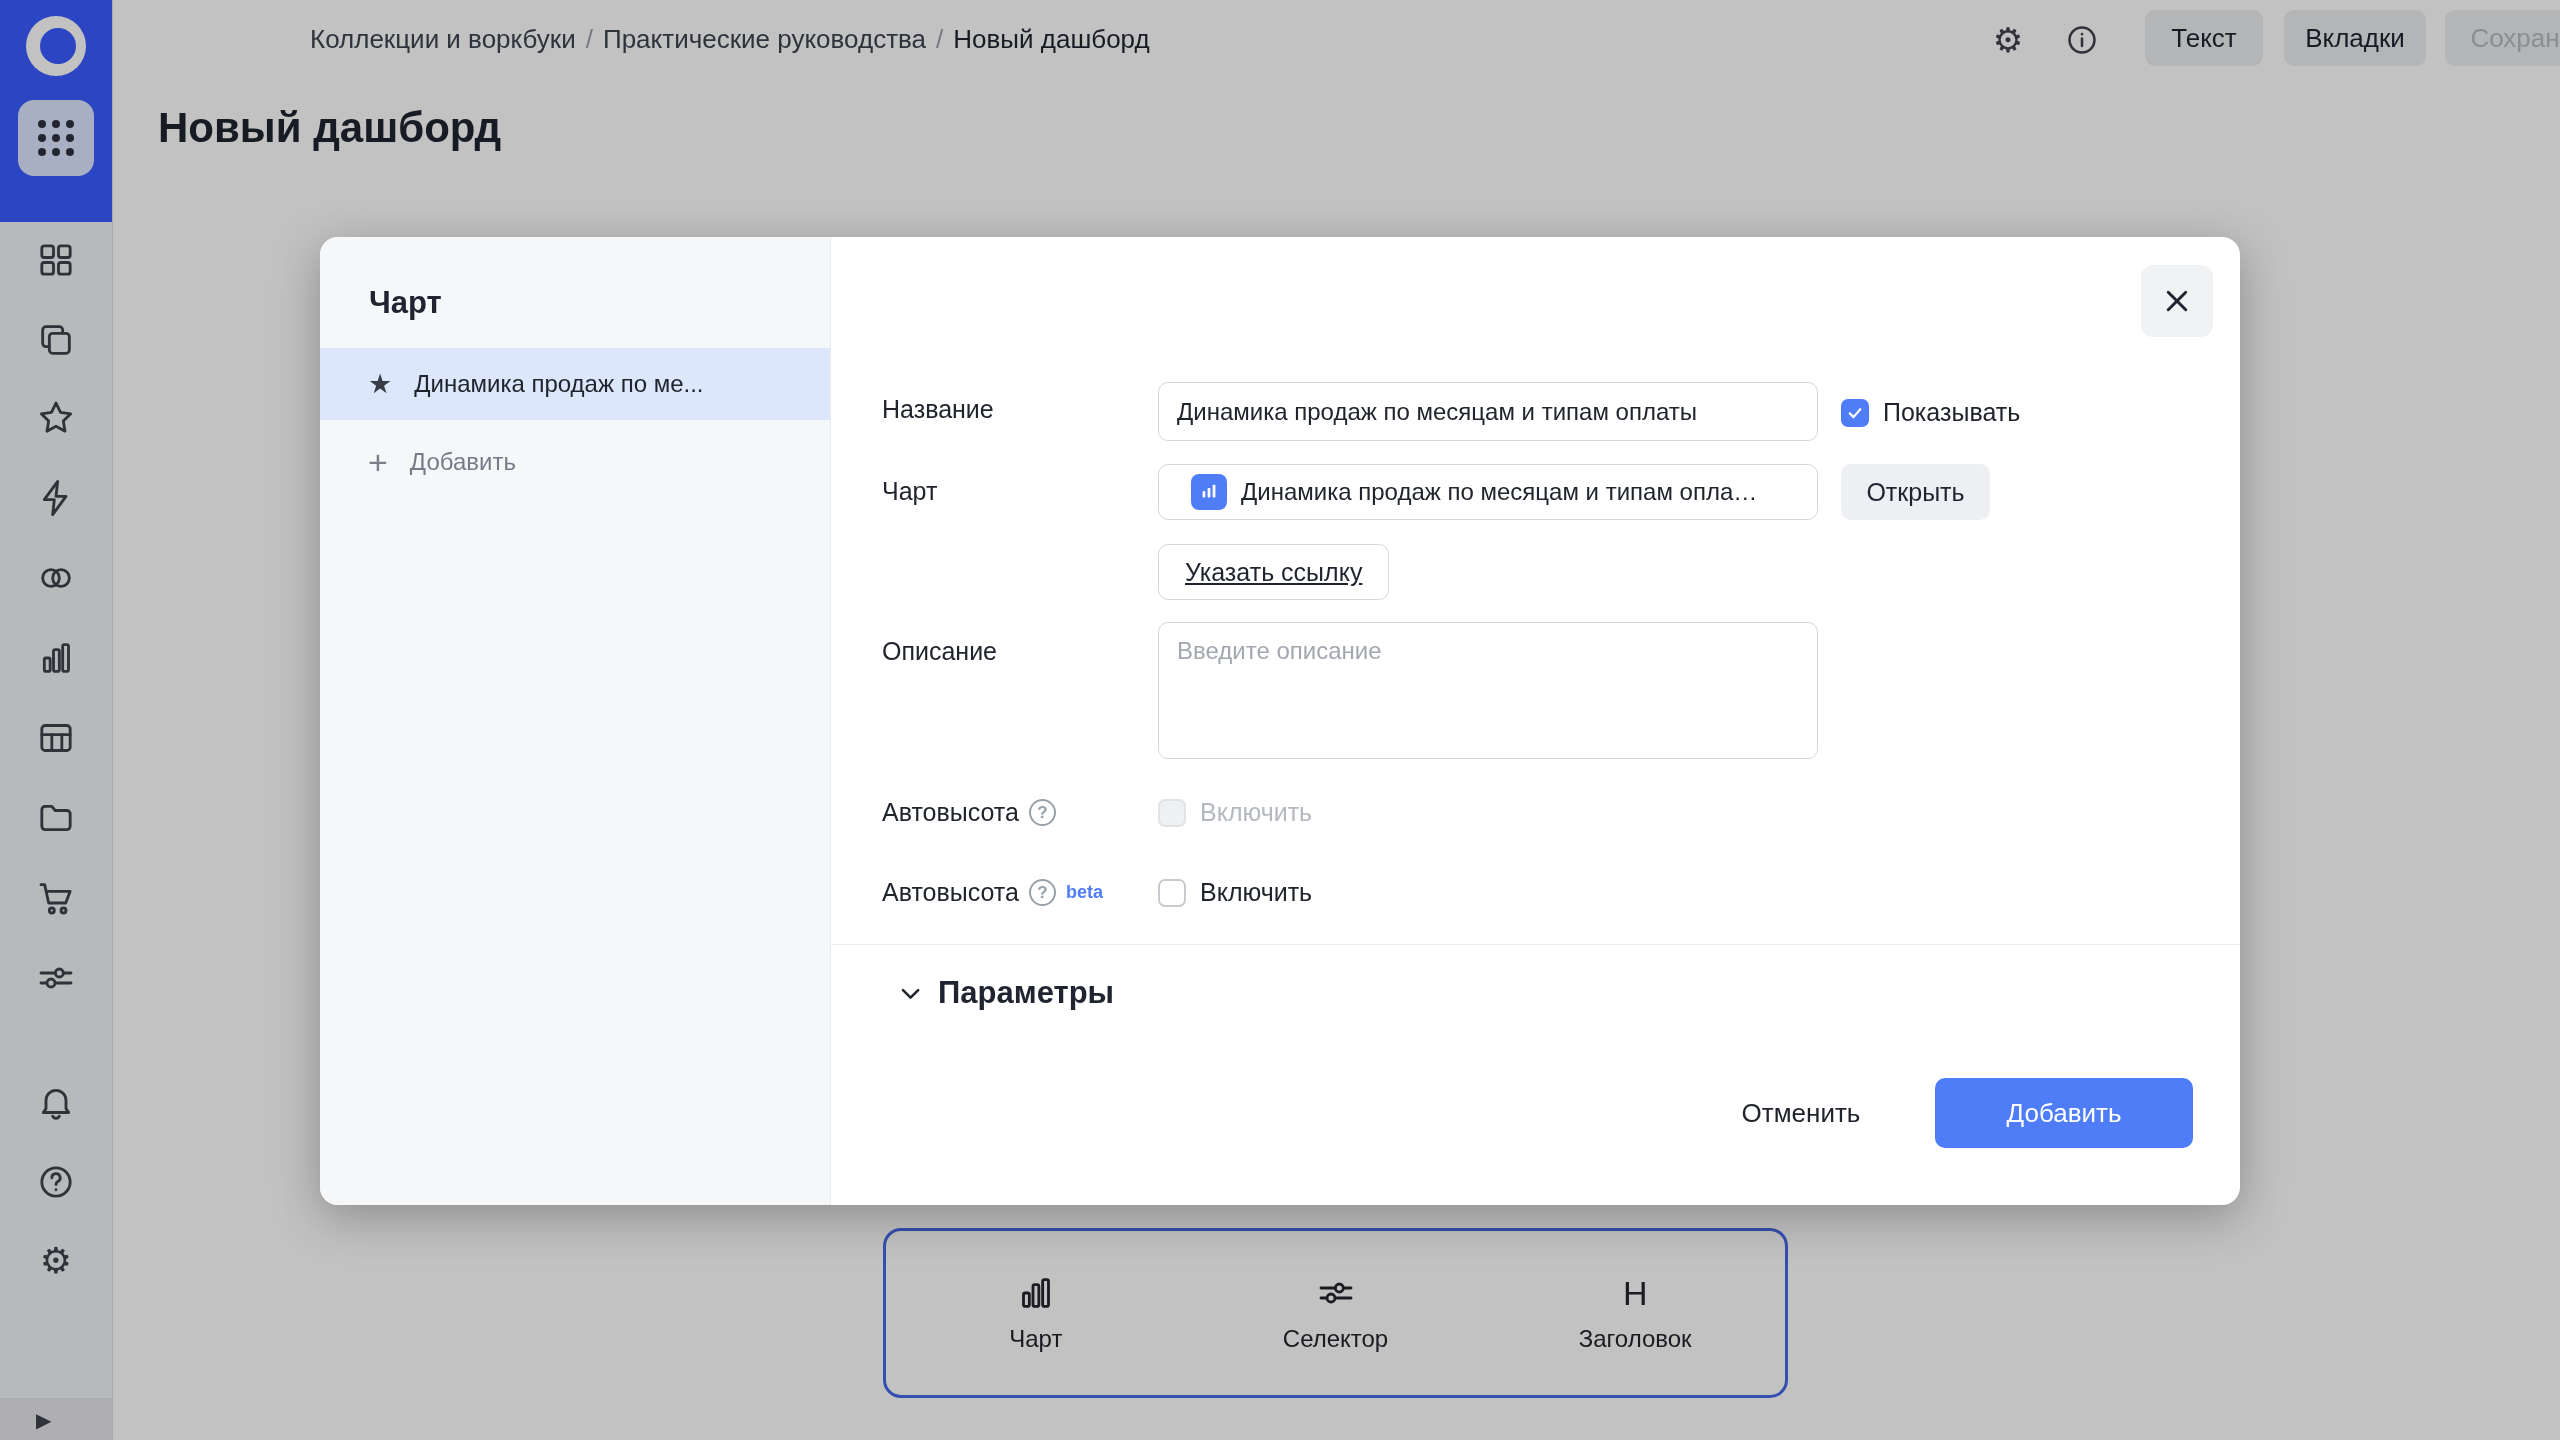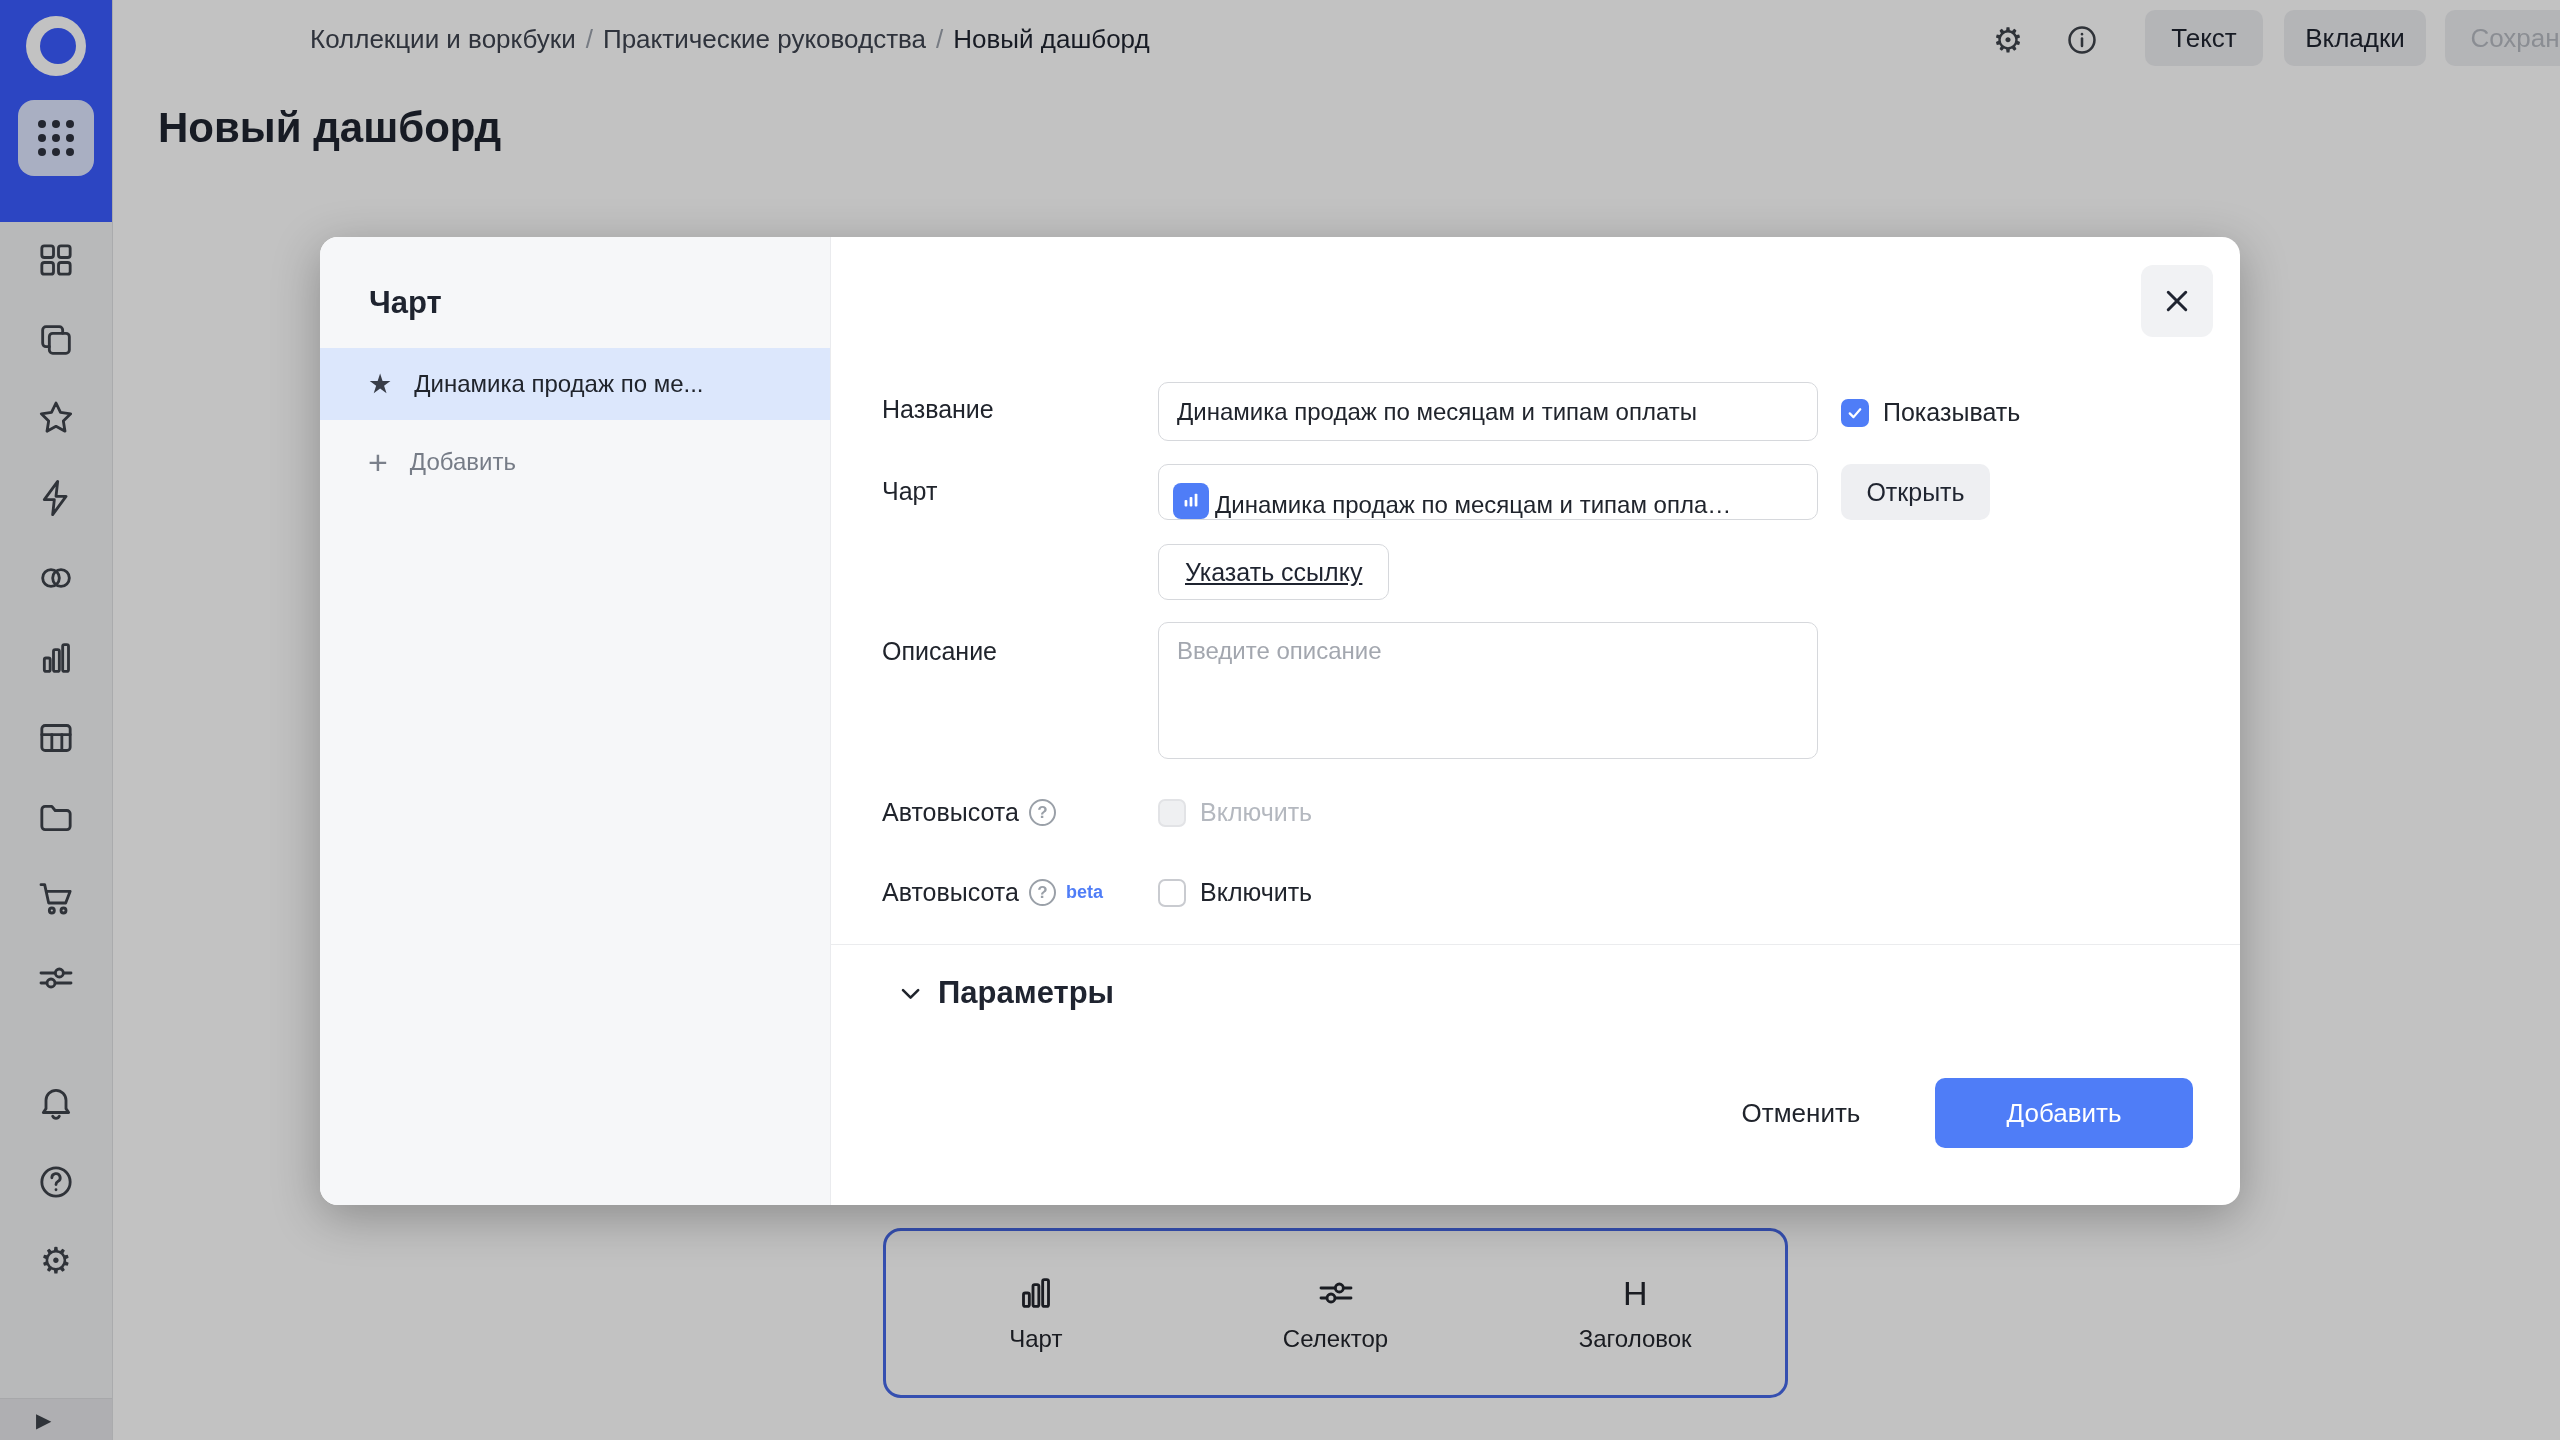--- a/index.html
+++ b/index.html
@@ -62,21 +62,21 @@
   .close-btn svg{width:30px;height:30px;stroke:#1f2430;stroke-width:2.4;stroke-linecap:round;}
 
   .f-label{left:562px;font-size:25px;color:#20242c;white-space:nowrap;display:flex;align-items:center;gap:10px;}
   .q-circle{width:27px;height:27px;border-radius:50%;border:2px solid #9aa0a8;color:#9aa0a8;font-size:17px;font-weight:700;
             display:inline-flex;align-items:center;justify-content:center;box-sizing:border-box;}
   .beta{color:#4f7df7;font-weight:700;font-size:18px;}
 
   .text-input{left:838px;width:660px;height:59px;border:1px solid #d6d8dc;border-radius:10px;box-sizing:border-box;
               font-size:24px;color:#20242c;padding:0 18px;font-family:inherit;outline:none;background:#fff;}
   .chart-field{left:838px;top:227px;width:660px;height:56px;border:1px solid #d6d8dc;border-radius:10px;box-sizing:border-box;
-               display:flex;align-items:flex-end;padding:0 14px;gap:6px;cursor:pointer;background:#fff;}
+               display:flex;align-items:center;padding:0 32px;gap:14px;cursor:pointer;background:#fff;}
   .chart-chip{width:36px;height:36px;border-radius:8px;background:#4f7df7;display:flex;align-items:center;justify-content:center;flex:none;}
   .chart-field .txt{font-size:24px;color:#20242c;white-space:nowrap;overflow:hidden;}
   .open-btn{left:1521px;top:227px;width:149px;height:56px;border-radius:10px;background:#eeeff2;border:none;
             font-size:25px;color:#1f2430;cursor:pointer;font-family:inherit;}
   .link-btn{left:838px;top:307px;height:56px;padding:0 26px;border-radius:10px;background:#ffffff;border:1px solid #d6d8dc;
             font-size:25px;color:#1f2430;cursor:pointer;font-family:inherit;display:flex;align-items:center;text-decoration:underline;}
   .desc-area{left:838px;top:385px;width:660px;height:137px;border:1px solid #d6d8dc;border-radius:10px;box-sizing:border-box;
              font-size:24px;color:#20242c;padding:14px 18px;resize:none;font-family:inherit;outline:none;background:#fff;}
   .desc-area::placeholder{color:#a3a7af;}
 

